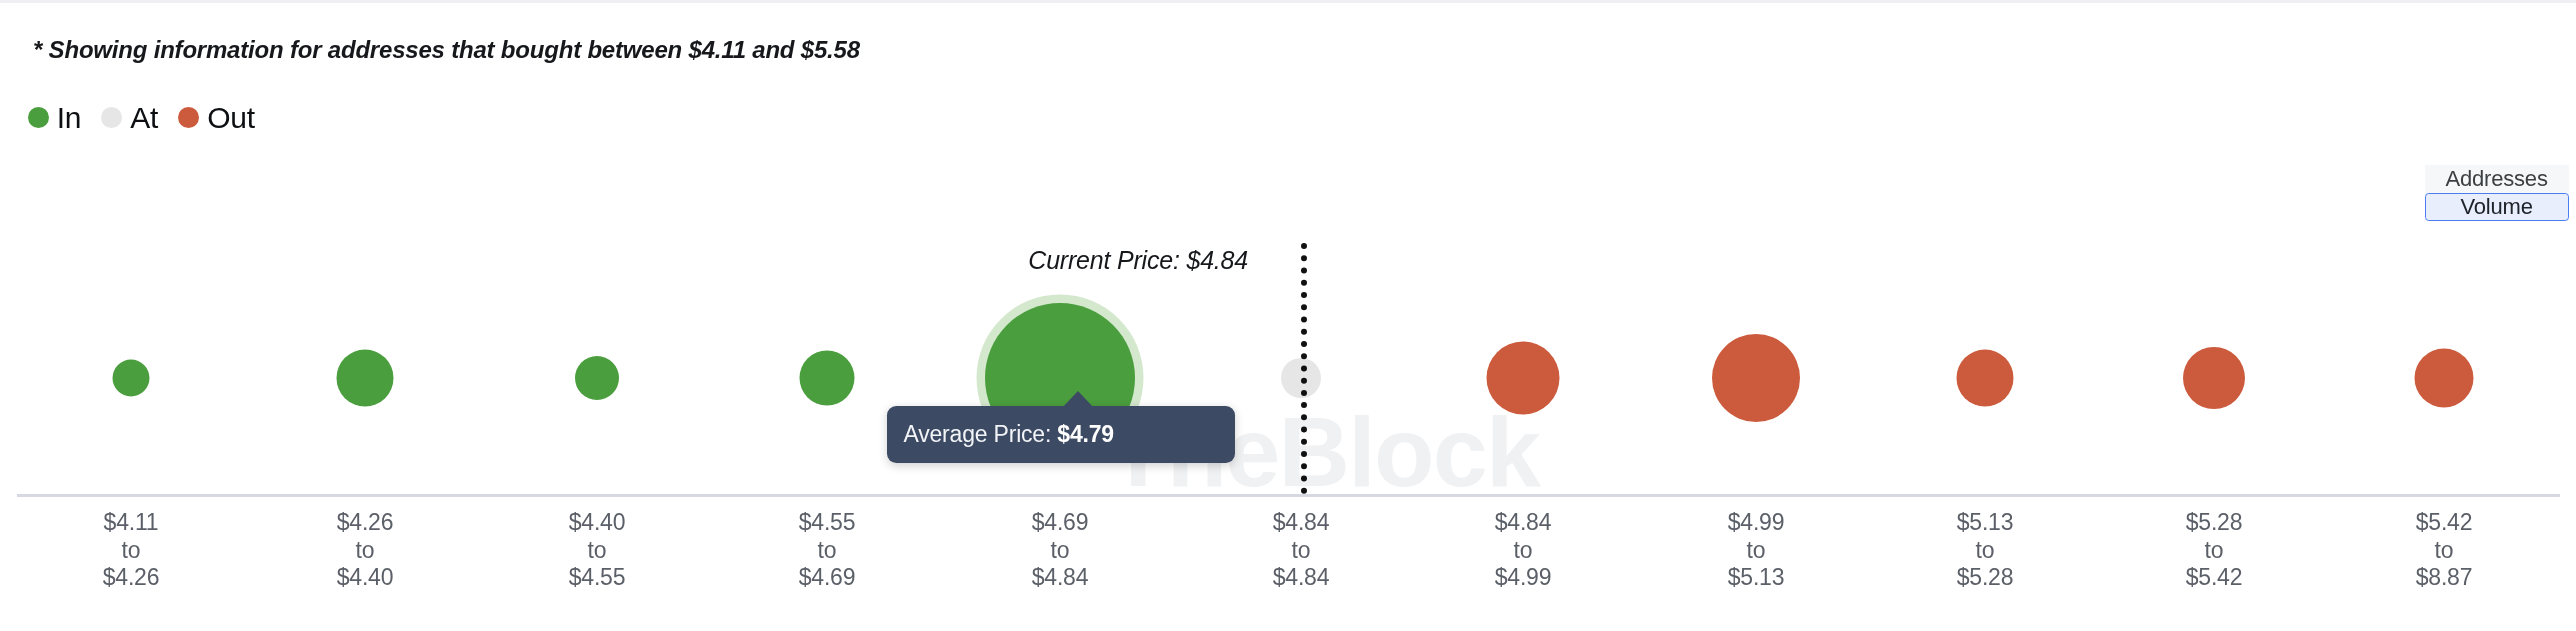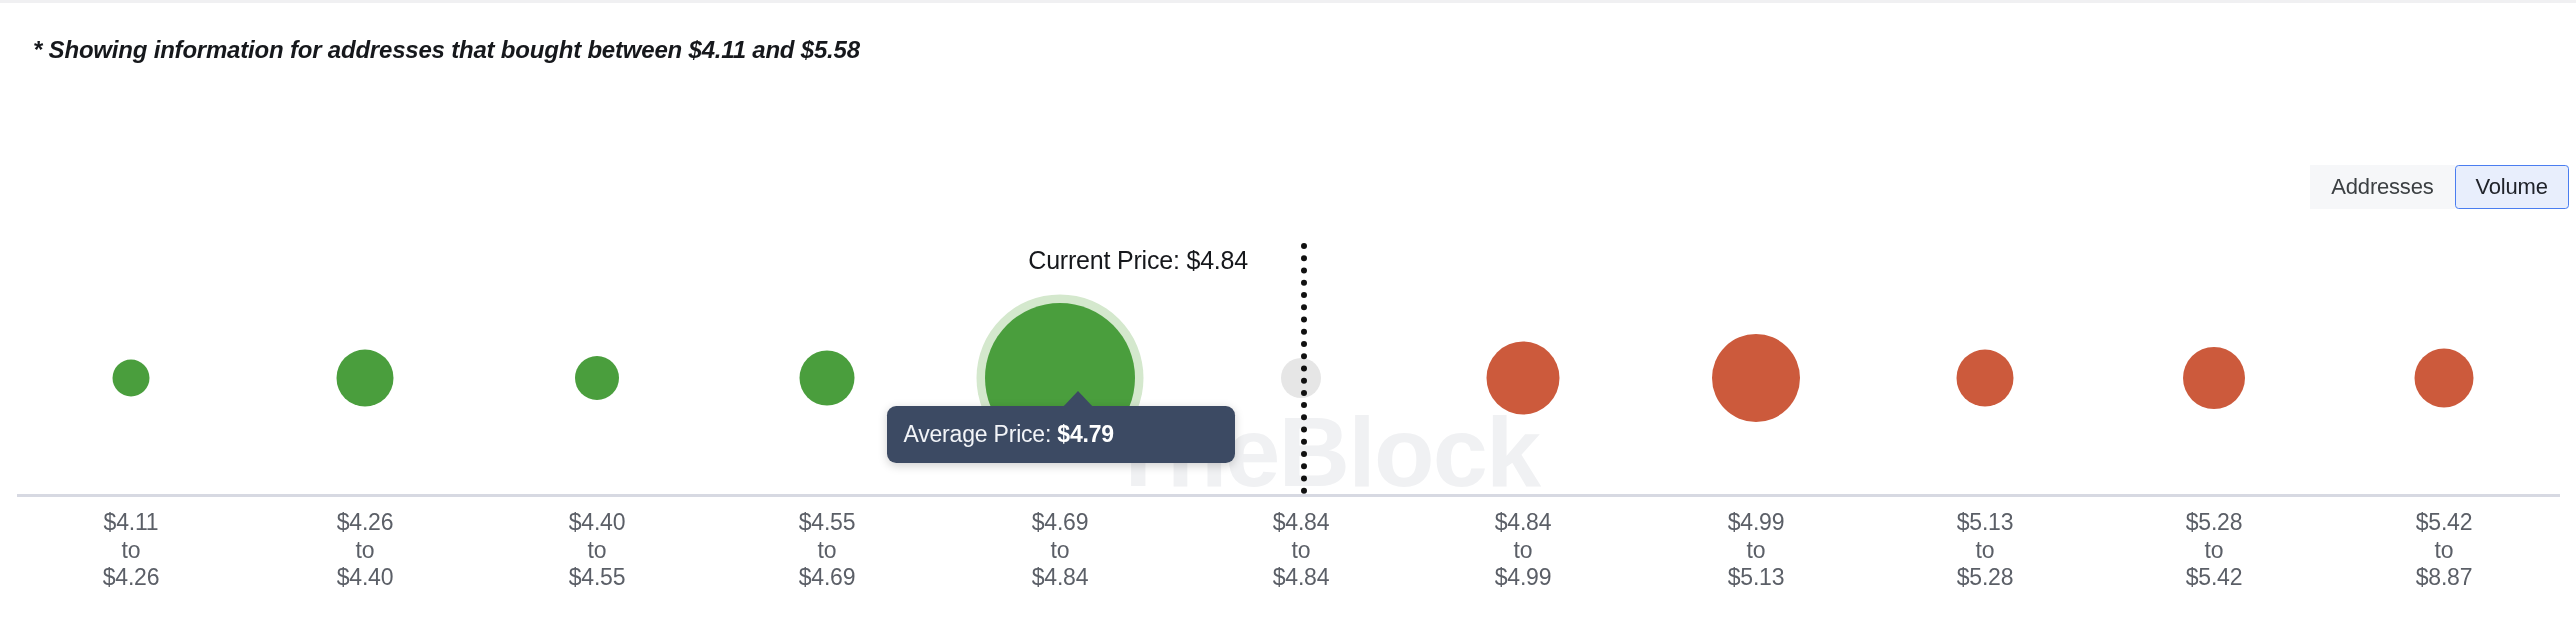--- a/index.html
+++ b/index.html
@@ -63,20 +63,21 @@
   }
 
   
   #view-toggle {
     position: absolute;
     right: 7.3px;
     top: 162px;
     display: flex;
     align-items: stretch;
     height: 44px;
+    flex-direction: column;
   }
   .toggle-btn {
     font-family: "Liberation Sans", sans-serif;
     font-size: 22px;
     color: #3c4043;
     padding: 0 20px;
     display: flex;
     align-items: center;
     justify-content: center;
     background: #f6f7f9;
@@ -130,20 +131,21 @@
     width: 0;
     border-left: 6.4px dotted #111111;
     height: 251px;
   }
   #current-price-label {
     position: absolute;
     top: 243px;
     transform: translateX(-100%);
     padding-right: 53px;
     font-size: 25px;
+    font-style: italic;
     color: #16181c;
     white-space: nowrap;
     letter-spacing: -0.2px;
   }
 
   
   .bubble {
     position: absolute;
     border-radius: 50%;
     transform: translate(-50%, -50%);
@@ -201,20 +203,34 @@
   }
   .tip-row b { font-weight: 700; color: #ffffff; }
 </style>
 </head>
 <body>
 
 <div id="chart-widget">
 
   <div id="footnote">* Showing information for addresses that bought between $4.11 and $5.58</div>
 
+  <div id="legend">
+      <div class="legend-entry">
+        <span class="legend-swatch" style="background: rgb(74, 158, 61);"></span>
+        <span class="legend-text">In</span>
+      </div>
+      <div class="legend-entry">
+        <span class="legend-swatch" style="background: rgb(230, 230, 230);"></span>
+        <span class="legend-text">At</span>
+      </div>
+      <div class="legend-entry">
+        <span class="legend-swatch" style="background: rgb(204, 90, 60);"></span>
+        <span class="legend-text">Out</span>
+      </div>
+    </div>
 
   <div id="view-toggle">
       <button class="toggle-btn">Addresses</button>
       <button class="toggle-btn selected">Volume</button>
     </div>
 
   <div id="plot-area">
     <div id="watermark">TheBlock</div>
     <div id="axis-line"></div>
     <div id="bubbles-layer">

